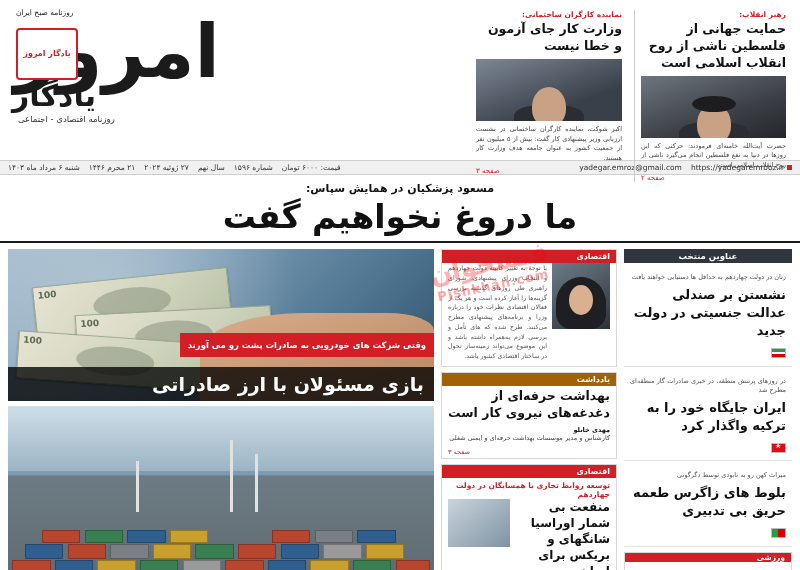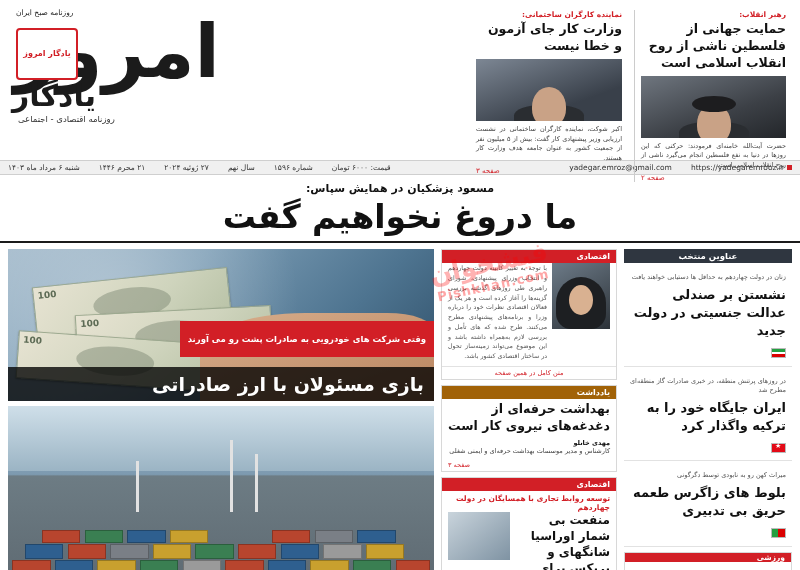--- a/index.html
+++ b/index.html
@@ -170,21 +170,21 @@
     border-bottom: 1px solid #cfcfcf;
     display: flex;
     flex-direction: row-reverse;
     align-items: center;
     justify-content: space-between;
     padding: 0 8px;
     font-size: 7.5px;
     color: #333;
     direction: rtl;
   }
-  .datebar .grp { display: flex; flex-direction: row-reverse; gap: 19px; align-items: center; }
+  .datebar .grp { display: flex; flex-direction: row-reverse; gap: 9px; align-items: center; }
   .datebar .sq { display: inline-block; width: 5px; height: 5px; background: #d21f26; margin-left: 3px; }
 
   
   .banner {
     padding: 7px 10px 6px 10px;
     text-align: center;
     border-bottom: 2px solid #1b1b1b;
   }
   .banner-kicker {
     font-size: 11px;
@@ -312,21 +312,21 @@
     position: absolute; bottom: 0; right: 0; width: 55%; height: 58%;
     background: linear-gradient(160deg,#d8ae8c,#b8845f);
     border-radius: 45% 20% 0 0;
   }
   .overlay-kicker {
     position: absolute;
     right: 0; bottom: 44px;
     background: #d21f26;
     color: #fff;
     font-size: 8.5px;
-    padding: 13px 8px;
+    padding: 7px 8px;
     direction: rtl;
     font-weight: bold;
   }
   .overlay-title {
     position: absolute;
     right: 0; left: 0; bottom: 0;
     background: rgba(0,0,0,0.78);
     color: #fff;
     font-size: 19px;
     font-weight: bold;
@@ -467,21 +467,20 @@
 
       <div class="left-card">
         <div class="box-hd">اقتصادی</div>
         <div class="left-row">
           <div class="left-photo">
             <div class="hijab"></div>
               <div class="hijab-face"></div>
           </div>
           <div class="left-body">با توجه به تغییر کابینه دولت چهاردهم و انتخاب وزرای پیشنهادی، شورای راهبری طی روزهای گذشته بررسی گزینه‌ها را آغاز کرده است و هر یک از فعالان اقتصادی نظرات خود را درباره وزرا و برنامه‌های پیشنهادی مطرح می‌کنند. طرح شده که های تأمل و بررسی لازم به‌همراه داشته باشد و این موضوع می‌تواند زمینه‌ساز تحول در ساختار اقتصادی کشور باشد.</div>
         </div>
-        <div class="left-more">متن کامل در همین صفحه</div>
       </div>
 
       <div class="left-card">
         <div class="box-hd dark">یادداشت</div>
         <div class="left-title">بهداشت حرفه‌ای از دغدغه‌های نیروی کار است</div>
         <div class="byline">
           <b>مهدی خانلو</b><br>
           <span>کارشناس و مدیر موسسات بهداشت حرفه‌ای و ایمنی شغلی</span>
         </div>
         <div class="sidebar-note">صفحه ۳</div>

